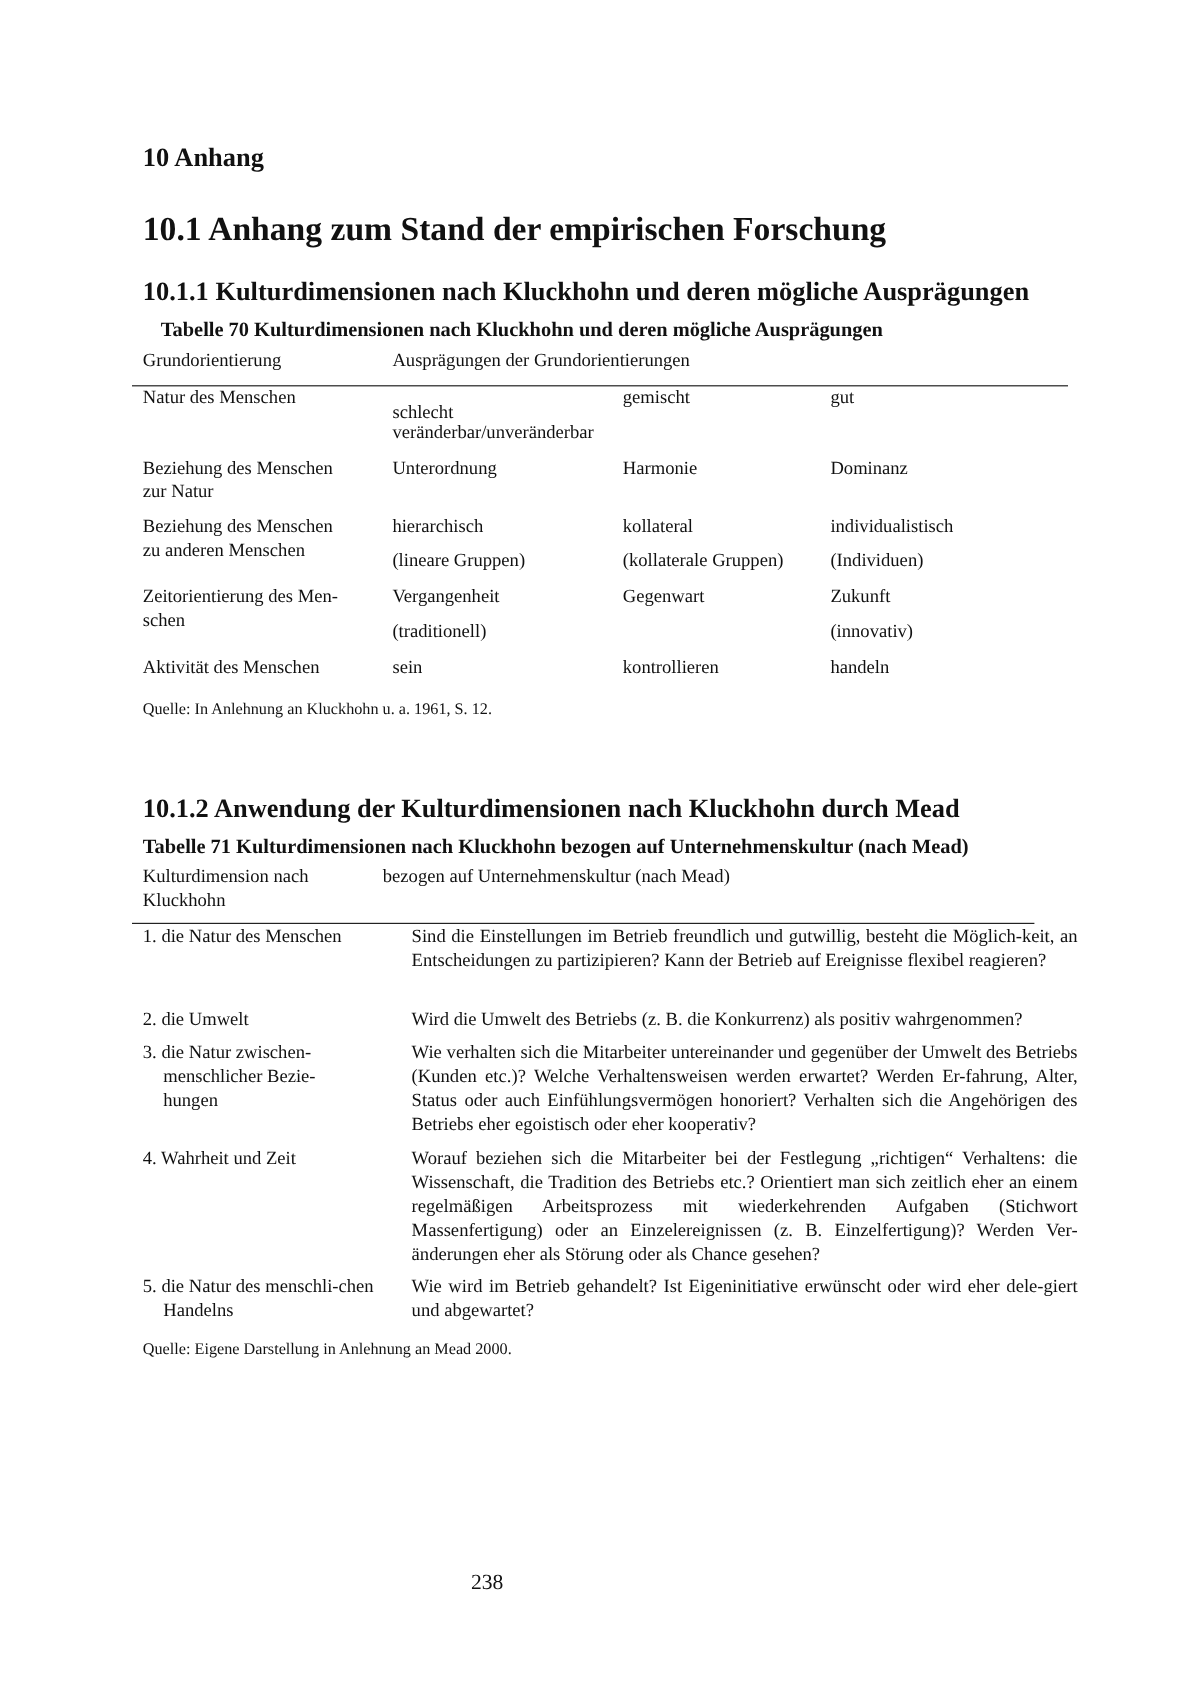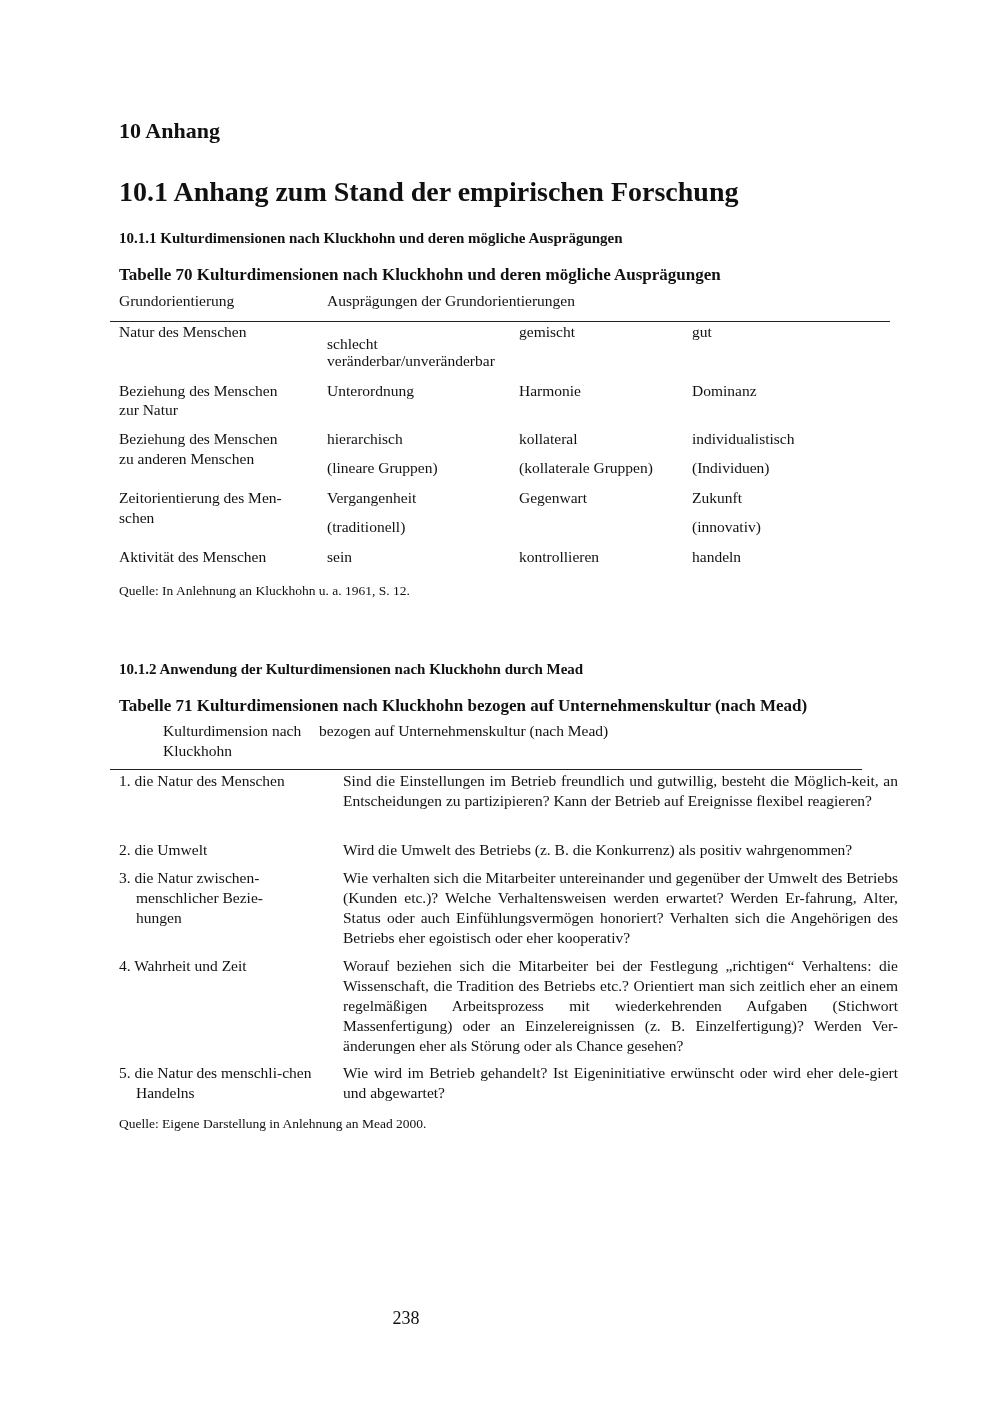--- a/index.html
+++ b/index.html
@@ -4,38 +4,38 @@
 <style>
   html, body { margin: 0; padding: 0; background: #ffffff; }
   body {
     width: 1000px; height: 1414px; position: relative; overflow: hidden;
     font-family: "Liberation Serif", "DejaVu Serif", serif;
     color: #111111;
   }
   .abs { position: absolute; }
   .h1 { left: 119px; top: 118px; font-size: 22px; font-weight: bold; text-align: center; }
   .h2 { left: 119px; top: 176px; font-size: 28px; font-weight: bold; }
-  .h3 { left: 119px; top: 230px; font-size: 15px; font-weight: bold; }
+  .h3 { left: 119px; top: 230px; font-size: 22px; font-weight: bold; }
   .caption { left: 119px; font-size: 17px; font-weight: bold; }
   .t { position: absolute; font-size: 15.5px; line-height: 20px; white-space: nowrap; }
   .rule { position: absolute; height: 1px; background: #222; }
   .src { font-size: 13.5px; }
   .desc { white-space: normal; width: 555px; text-align: justify; margin-left: 24px; }
   .desc-last { text-align-last: left; }
   .hang { white-space: normal; width: 185px; padding-left: 17px; text-indent: -17px; }
   .pagenum { left: 0; width: 812px; top: 1308px; text-align: center; font-size: 18px; }
 </style>
 </head>
 <body>
 
 <div class="abs h1">10  Anhang</div>
 <div class="abs h2">10.1  Anhang zum Stand der empirischen Forschung</div>
 <div class="abs h3">10.1.1  Kulturdimensionen nach Kluckhohn und deren mögliche Ausprägungen</div>
 
-<div class="abs caption" style="top:265px;">Tabelle 70 Kulturdimensionen nach Kluckhohn und deren mögliche Ausprägungen</div>
+<div class="abs caption" style="top:265px;margin-left:15px;">Tabelle 70 Kulturdimensionen nach Kluckhohn und deren mögliche Ausprägungen</div>
 <div>
   <span class="t" style="left:119px;top:291px;">Grundorientierung</span>
   <span class="t" style="left:327px;top:291px;">Ausprägungen der Grundorientierungen</span>
   <div class="rule" style="left:110px;top:321px;width:780px;"></div>
 
   <div>
     <span class="t" style="left:119px;top:322px;">Natur des Menschen</span>
     <span class="t" style="left:327px;top:322px;margin-top:12px;">schlecht</span>
     <span class="t" style="left:519px;top:322px;">gemischt</span>
     <span class="t" style="left:692px;top:322px;">gut</span>
@@ -78,21 +78,21 @@
     <span class="t" style="left:692px;top:547px;">handeln</span>
   </div>
 
   <span class="t src" style="left:119px;top:581px;">Quelle: In Anlehnung an Kluckhohn u. a. 1961, S. 12.</span>
 </div>
 
 <div class="abs h3" style="top:661px;">10.1.2  Anwendung der Kulturdimensionen nach Kluckhohn durch Mead</div>
 
 <div class="abs caption" style="top:696px;">Tabelle 71 Kulturdimensionen nach Kluckhohn bezogen auf Unternehmenskultur (nach Mead)</div>
 <div>
-  <span class="t hang" style="left:119px;top:721px;padding-left:0;text-indent:0;width:170px;margin-left:44px;">Kulturdimension nach Kluckhohn</span>
+  <span class="t hang" style="left:119px;top:721px;padding-left:0;text-indent:0;width:170px;">Kulturdimension nach Kluckhohn</span>
   <span class="t" style="left:319px;top:721px;">bezogen auf Unternehmenskultur (nach Mead)</span>
   <div class="rule" style="left:110px;top:769px;width:752px;"></div>
 
   <div>
     <span class="t hang" style="left:119px;top:771px;">1. die Natur des Menschen</span>
     <span class="t desc desc-last" style="left:319px;top:771px;">Sind die Einstellungen im Betrieb freundlich und gutwillig, besteht die Möglich-keit, an Entscheidungen zu partizipieren? Kann der Betrieb auf Ereignisse flexibel reagieren?</span>
   </div>
   <div>
     <span class="t hang" style="left:119px;top:840px;">2. die Umwelt</span>
     <span class="t desc desc-last" style="left:319px;top:840px;">Wird die Umwelt des Betriebs (z. B. die Konkurrenz) als positiv wahrgenommen?</span>

